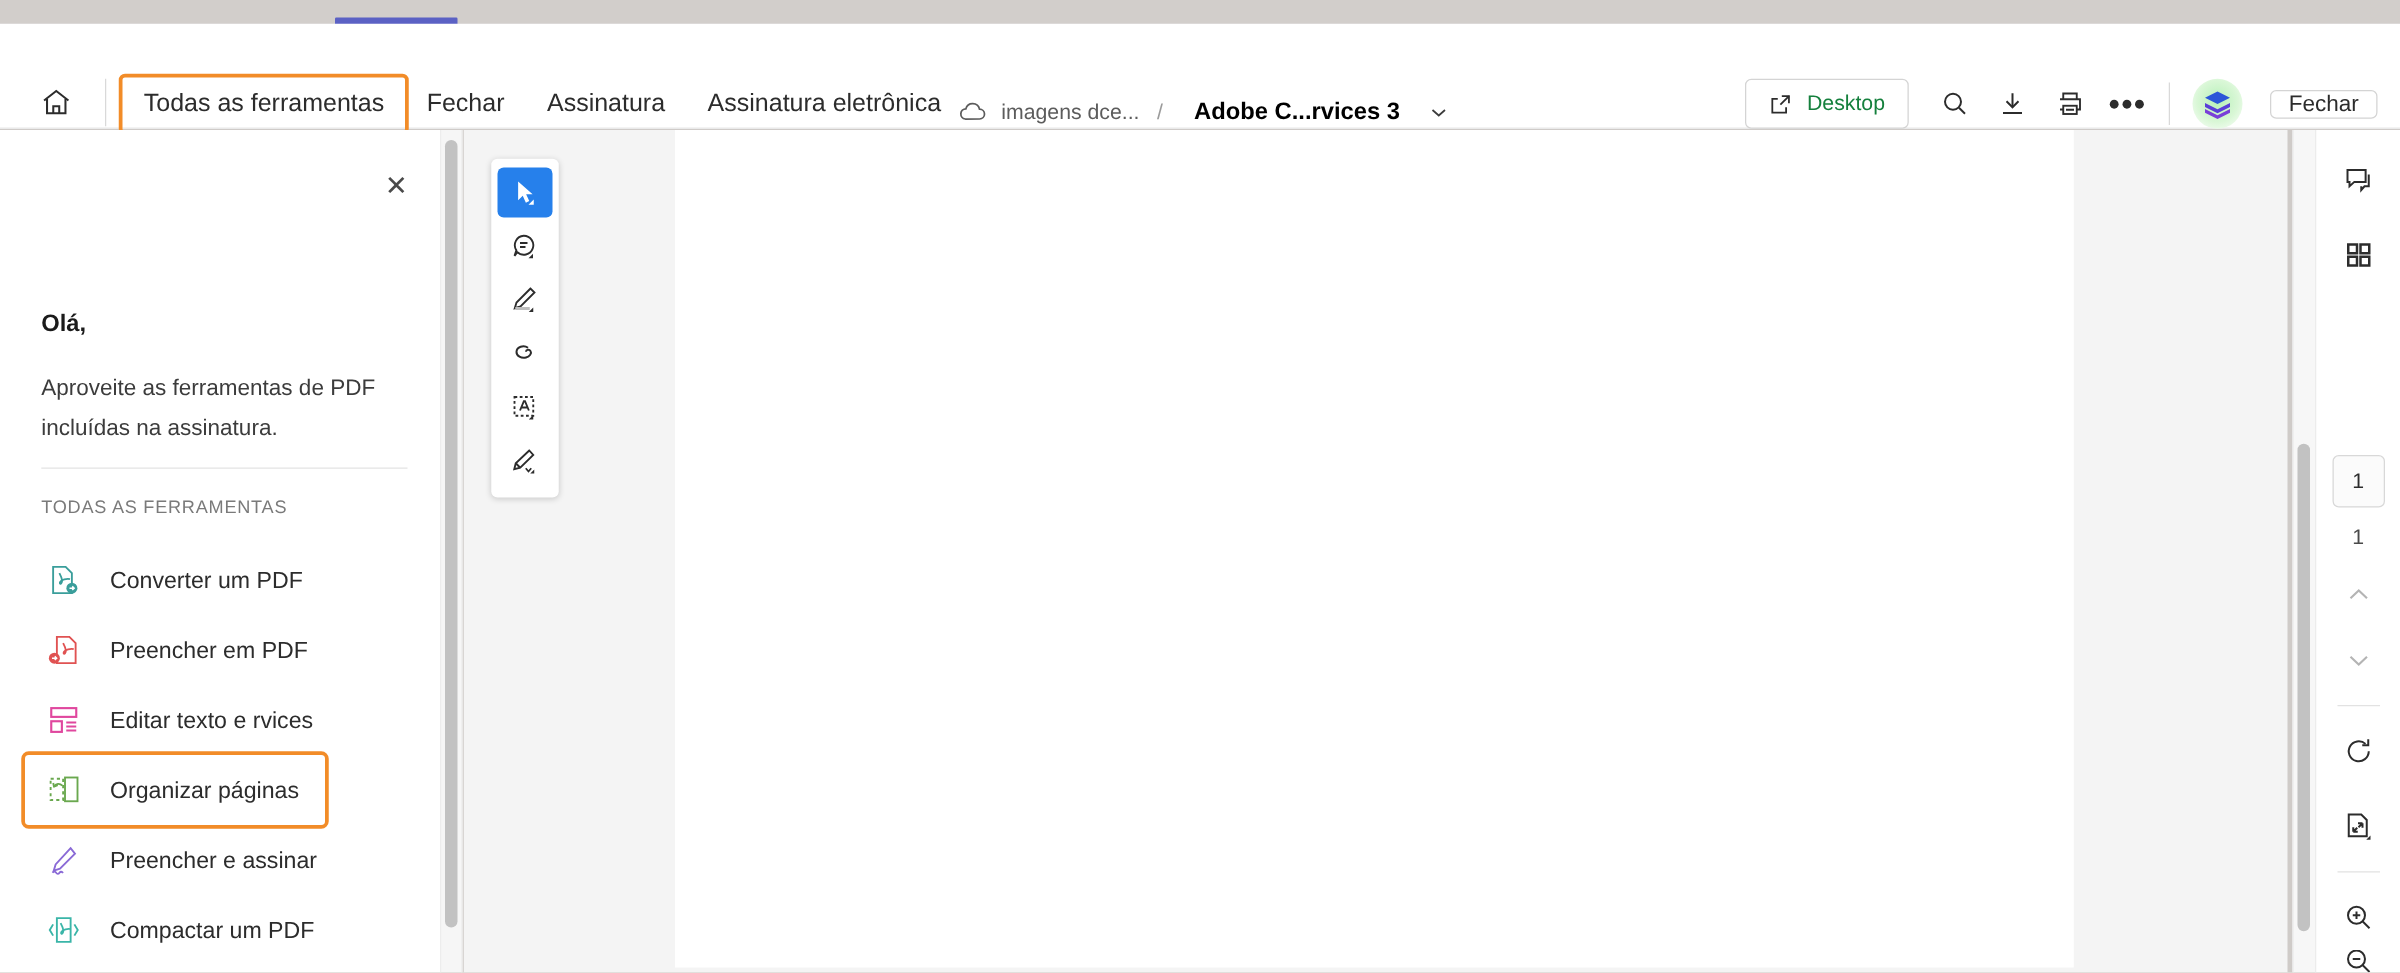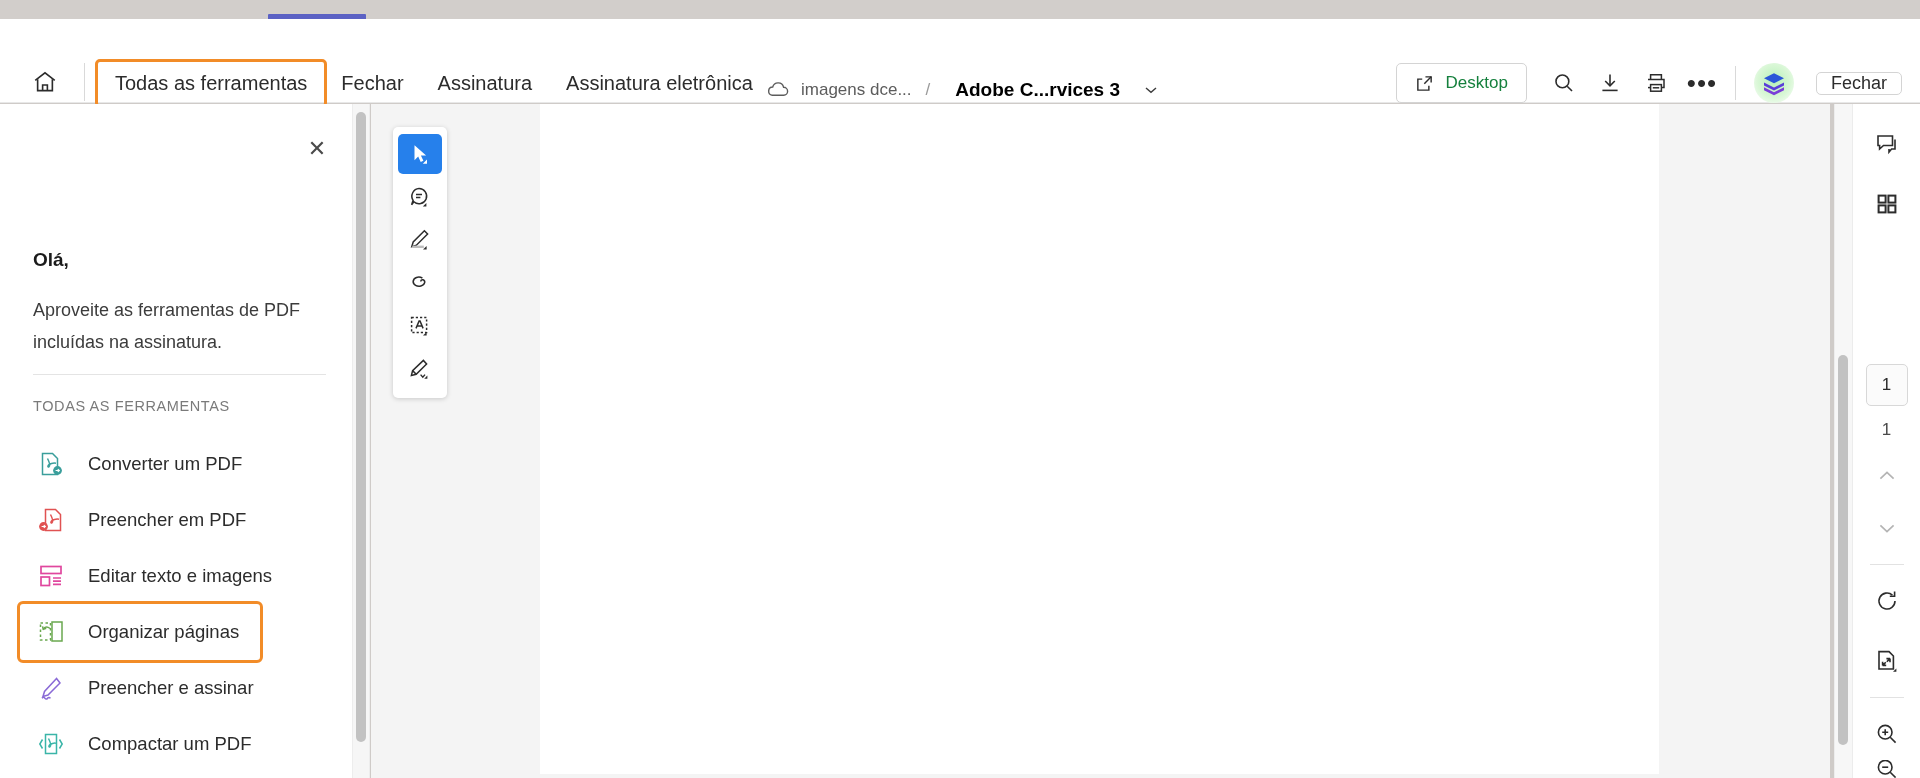--- a/index.html
+++ b/index.html
@@ -368,21 +368,21 @@
       </div>
 
       <div class="tool-item">
         <span class="tool-icon">
           <svg width="28" height="28" viewBox="0 0 28 28" fill="none" stroke="#e0479e" stroke-width="1.7">
             <rect x="4" y="4.5" width="20" height="7"></rect>
             <rect x="4" y="15" width="8.5" height="8.5"></rect>
             <path d="M16 16h8M16 19.2h8M16 22.4h8"></path>
           </svg>
         </span>
-        <span class="tool-label">Editar texto e imagens</span>
+        <span class="tool-label">Editar texto e rvices</span>
       </div>
 
       <div class="tool-item focused">
         <span class="tool-icon">
           <svg width="28" height="28" viewBox="0 0 28 28" fill="none" stroke="#6aa84f" stroke-width="1.5">
             <rect x="3.5" y="5" width="10" height="17" stroke-dasharray="2.5 2.5"></rect>
             <rect x="15" y="4" width="10" height="19"></rect>
             <path d="M13 10.5c-2.4-2-5-1.6-6.6.3"></path>
             <path d="M5.6 8.4l.6 3 3-1.2" stroke-linejoin="round"></path>
           </svg>

